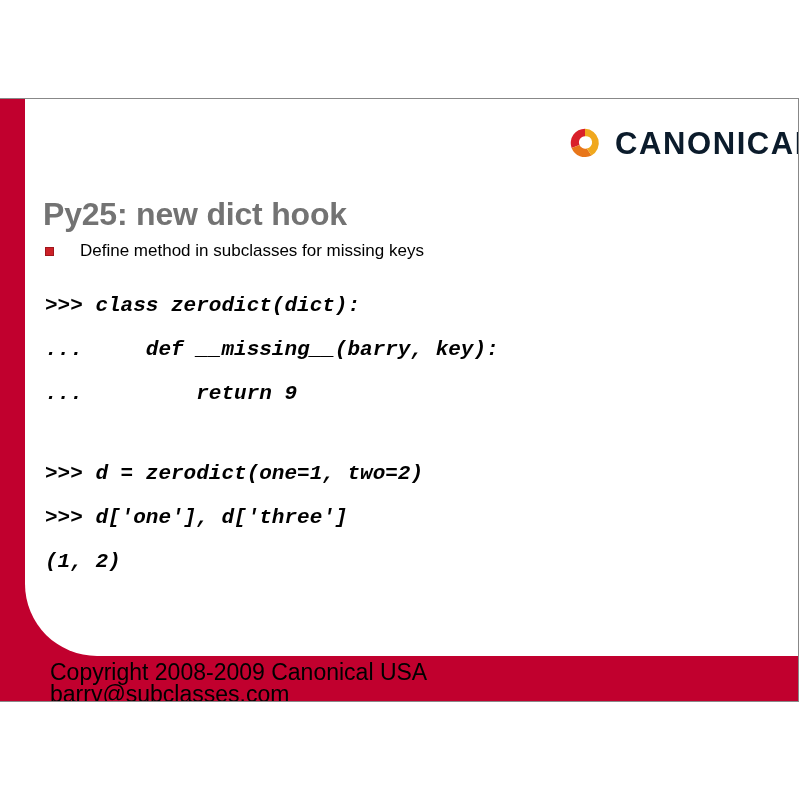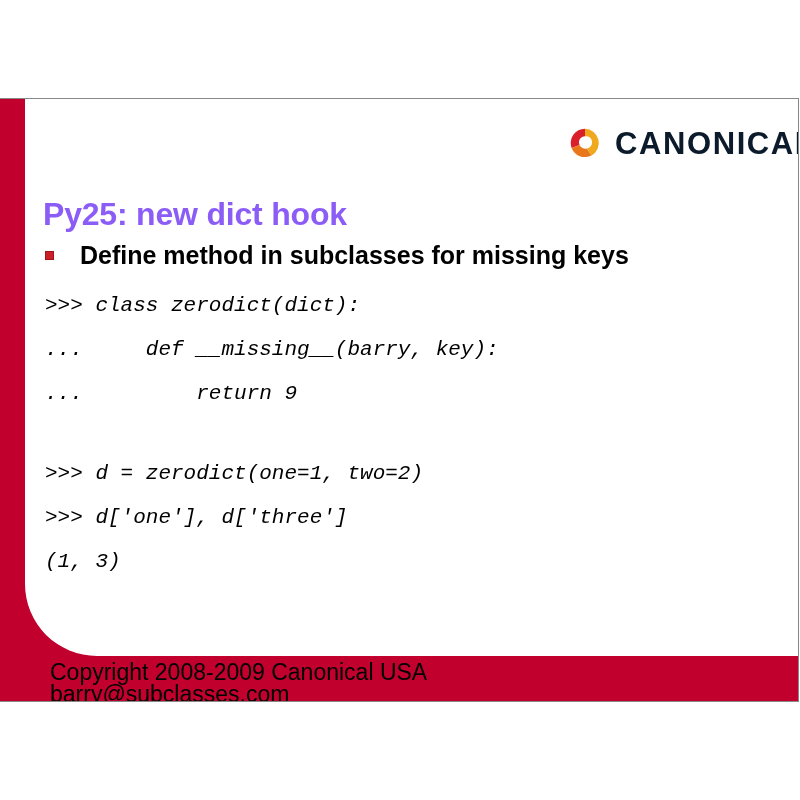--- a/index.html
+++ b/index.html
@@ -70,21 +70,21 @@
     line-height: 1;
   }
 
   
   #title {
     position: absolute;
     left: 18px;
     top: 76px;
     font-size: 32px;
     font-weight: bold;
-    color: #8b5cf6;
+    color: #737373;
     letter-spacing: -0.2px;
     white-space: nowrap;
   }
 
   
   #bullet-row {
     position: absolute;
     left: 20px;
     top: 142px;
     display: flex;
@@ -93,37 +93,36 @@
   #bullet-marker {
     width: 9px;
     height: 9px;
     background: #cc2027;
     border: 1px solid #a0161c;
     box-sizing: border-box;
     margin-right: 26px;
     flex: none;
   }
   #bullet-text {
-    font-size: 25px;
+    font-size: 17px;
     color: #000000;
     white-space: nowrap;
-    font-weight: bold;
   }
 
   
   #code {
     position: absolute;
     left: 20px;
     top: 185px;
     width: 700px;
   }
   .code-line {
     font-family: "Liberation Mono", "DejaVu Sans Mono", monospace;
     font-size: 21px;
-    font-weight: normal;
+    font-weight: bold;
     font-style: italic;
     color: #000000;
     line-height: 44px;
     height: 44px;
     white-space: pre;
   }
   .code-line.blank {
     height: 36px;
     line-height: 36px;
   }
@@ -167,21 +166,21 @@
         <span id="bullet-text">Define method in subclasses for missing keys</span>
       </div>
 
       <div id="code">
         <div class="code-line">&gt;&gt;&gt; class zerodict(dict):</div>
         <div class="code-line">...     def __missing__(barry, key):</div>
         <div class="code-line">...         return 9</div>
         <div class="code-line blank"></div>
         <div class="code-line">&gt;&gt;&gt; d = zerodict(one=1, two=2)</div>
         <div class="code-line">&gt;&gt;&gt; d['one'], d['three']</div>
-        <div class="code-line">(1, 3)</div>
+        <div class="code-line">(1, 2)</div>
       </div>
 
     </div>
 
     <div id="footer">
       <div class="footer-line">Copyright 2008-2009 Canonical USA</div>
       <div class="footer-line">barry@subclasses.com</div>
     </div>
 
   </div>

